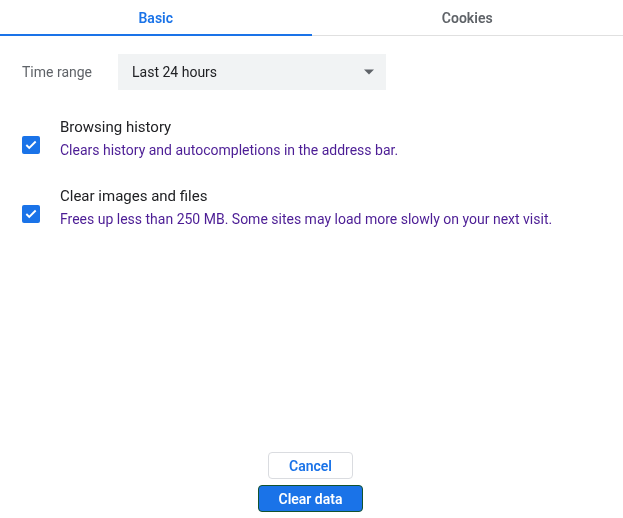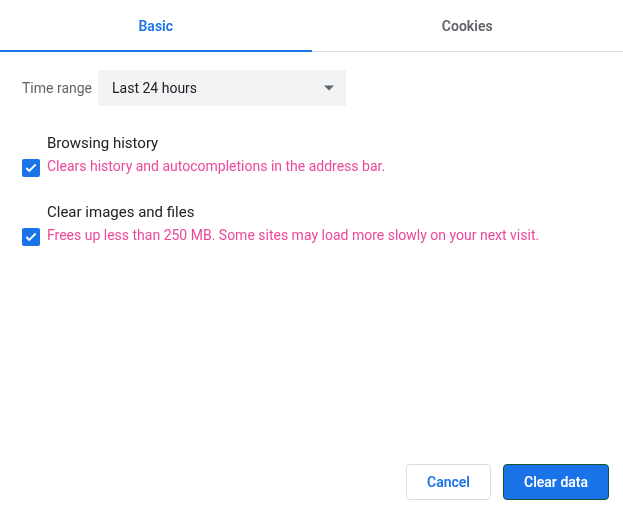--- a/index.html
+++ b/index.html
@@ -7,21 +7,21 @@
     margin: 0; padding: 0;
     width: 623px; height: 518px;
     font-family: "Segoe UI", Roboto, Arial, sans-serif;
     font-size: 14px;
     color: #202124;
     background: #fff;
     overflow: hidden;
   }
   .tabs {
     display: flex;
-    height: 52px;
+    height: 36px;
     border-bottom: 1px solid #e0e0e0;
   }
   .tab {
     flex: 1;
     display: flex;
     align-items: center;
     justify-content: center;
     font-size: 14px;
     font-weight: 600;
     color: #5f6368;
@@ -41,30 +41,30 @@
 
   .content {
     padding: 18px 22px 0 22px;
     height: calc(100% - 40px - 66px);
     overflow: auto;
   }
 
   .time-row {
     display: flex;
     align-items: center;
-    gap: 6px;
+    gap: 26px;
     margin-bottom: 28px;
   }
   .time-label {
     color: #5f6368;
     font-size: 14px;
   }
   .select-wrap {
     position: relative;
-    width: 248px;
+    width: 268px;
     height: 36px;
     background: #f1f3f4;
     border-radius: 0;
     display: flex;
     align-items: center;
     padding: 0 36px 0 14px;
     cursor: pointer;
   }
   .select-value {
     font-size: 14px;
@@ -76,22 +76,22 @@
     top: 50%;
     transform: translateY(-50%);
     width: 0; height: 0;
     border-left: 5px solid transparent;
     border-right: 5px solid transparent;
     border-top: 5px solid #5f6368;
   }
 
   .option {
     display: flex;
-    align-items: flex-end;
-    gap: 7px;
+    align-items: center;
+    gap: 20px;
     margin-bottom: 26px;
   }
   .checkbox {
     width: 18px; height: 18px;
     background: #1a73e8;
     border-radius: 2px;
     margin-top: 10px;
     display: flex;
     align-items: center;
     justify-content: center;
@@ -100,33 +100,34 @@
   }
   .checkbox svg { width: 14px; height: 14px; }
   .opt-text { flex: 1; padding-top: 0; }
   .opt-title {
     font-size: 15px;
     color: #202124;
     margin-bottom: 4px;
   }
   .opt-desc {
     font-size: 14px;
-    color: #ec4899;
+    color: #4c1d95;
     line-height: 1.5;
   }
 
   .footer {
     position: absolute;
     left: 0; right: 0; bottom: 0;
     height: 66px;
     display: flex;
     align-items: center;
     justify-content: flex-end;
-    gap: 12px;
-    padding: 0 14px 6px 0;
+    gap: 6px;
+    padding: 0 2px 6px 0;
+    flex-direction: column;
   }
   .btn {
     height: 36px;
     padding: 0 20px;
     border-radius: 4px;
     font-size: 14px;
     font-weight: 600;
     display: flex;
     align-items: center;
     cursor: pointer;

